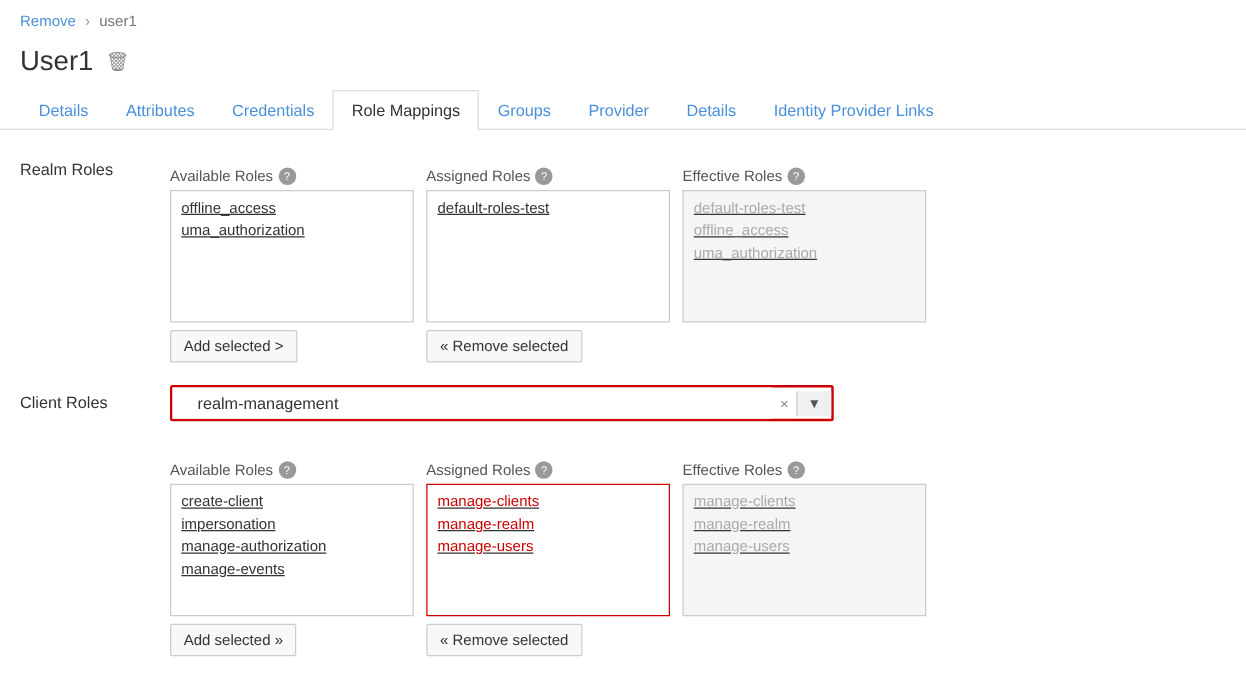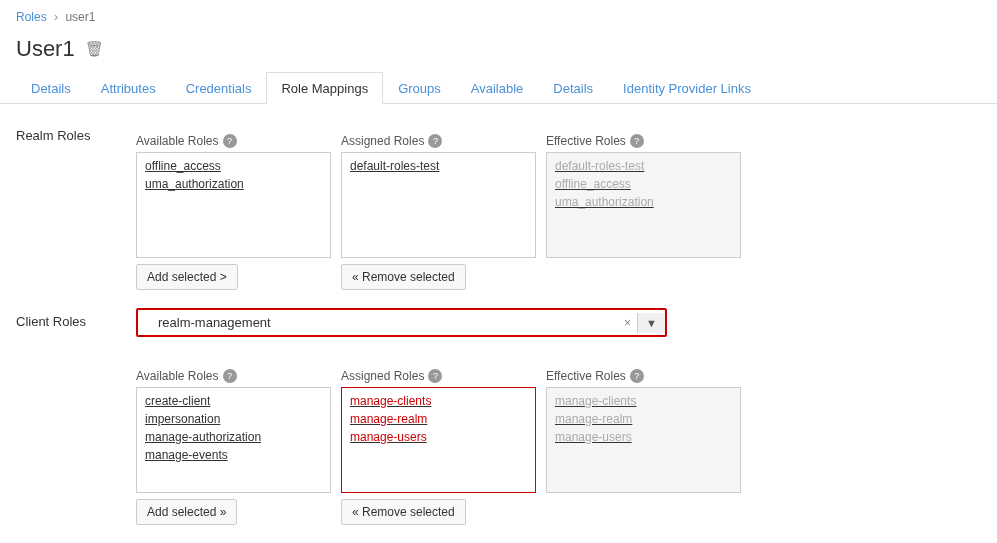--- a/index.html
+++ b/index.html
@@ -176,37 +176,37 @@
       border: 1px solid #c00;
     }
     .scrollbar-visible {
       overflow-y: scroll;
     }
   </style>
 </head>
 <body>
 
 <div class="breadcrumb">
-  <a>Roles</a>
+  <a>Remove</a>
   <span class="sep">›</span>
   <span>user1</span>
 </div>
 
 <div class="page-header">
   <h1 class="page-title">User1</h1>
   <span class="trash-icon">🗑</span>
 </div>
 
 <div class="tabs">
   <a class="tab">Details</a>
   <a class="tab">Attributes</a>
   <a class="tab">Credentials</a>
   <a class="tab active">Role Mappings</a>
   <a class="tab">Groups</a>
-  <a class="tab">Available</a>
+  <a class="tab">Provider</a>
   <a class="tab">Details</a>
   <a class="tab">Identity Provider Links</a>
 </div>
 
 <div class="content">
 
   <div class="section">
     <div class="section-label">Realm Roles</div>
     <div class="roles-grid">
       <div class="roles-row">

